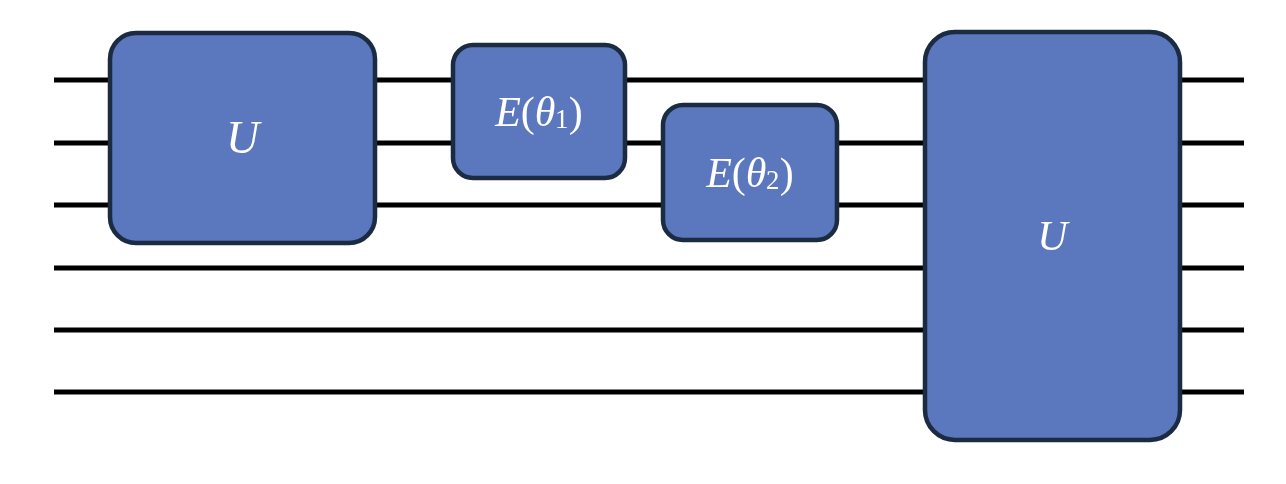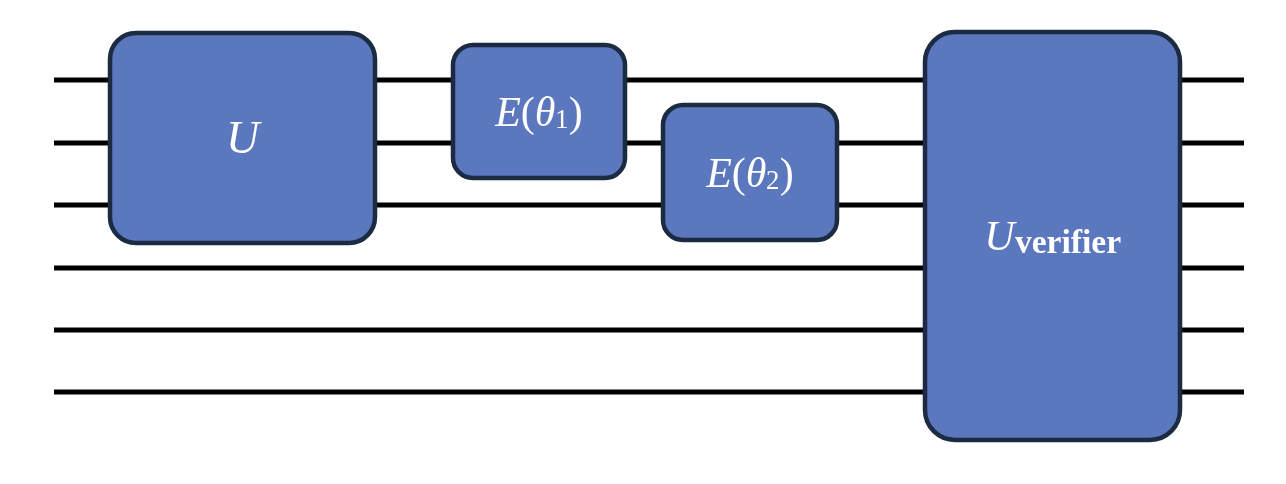--- a/index.html
+++ b/index.html
@@ -124,16 +124,15 @@
   <div class="gate-label lbl-e2" id="label-e2" style="left: 663px; top: 105px; width: 174px; height: 135px;">
     <span>E</span>
       <span class="paren">(</span>
       <span class="theta">θ</span>
       <span class="sub">2</span>
       <span class="paren">)</span>
   </div>
 
   <div class="gate-label lbl-verif" id="label-verifier" style="left: 925px; top: 32px; width: 255px; height: 408px;">
     <span>U</span>
-      <span class="upright">verifier</span>
   </div>
 
 </div>
 
 </body></html>

